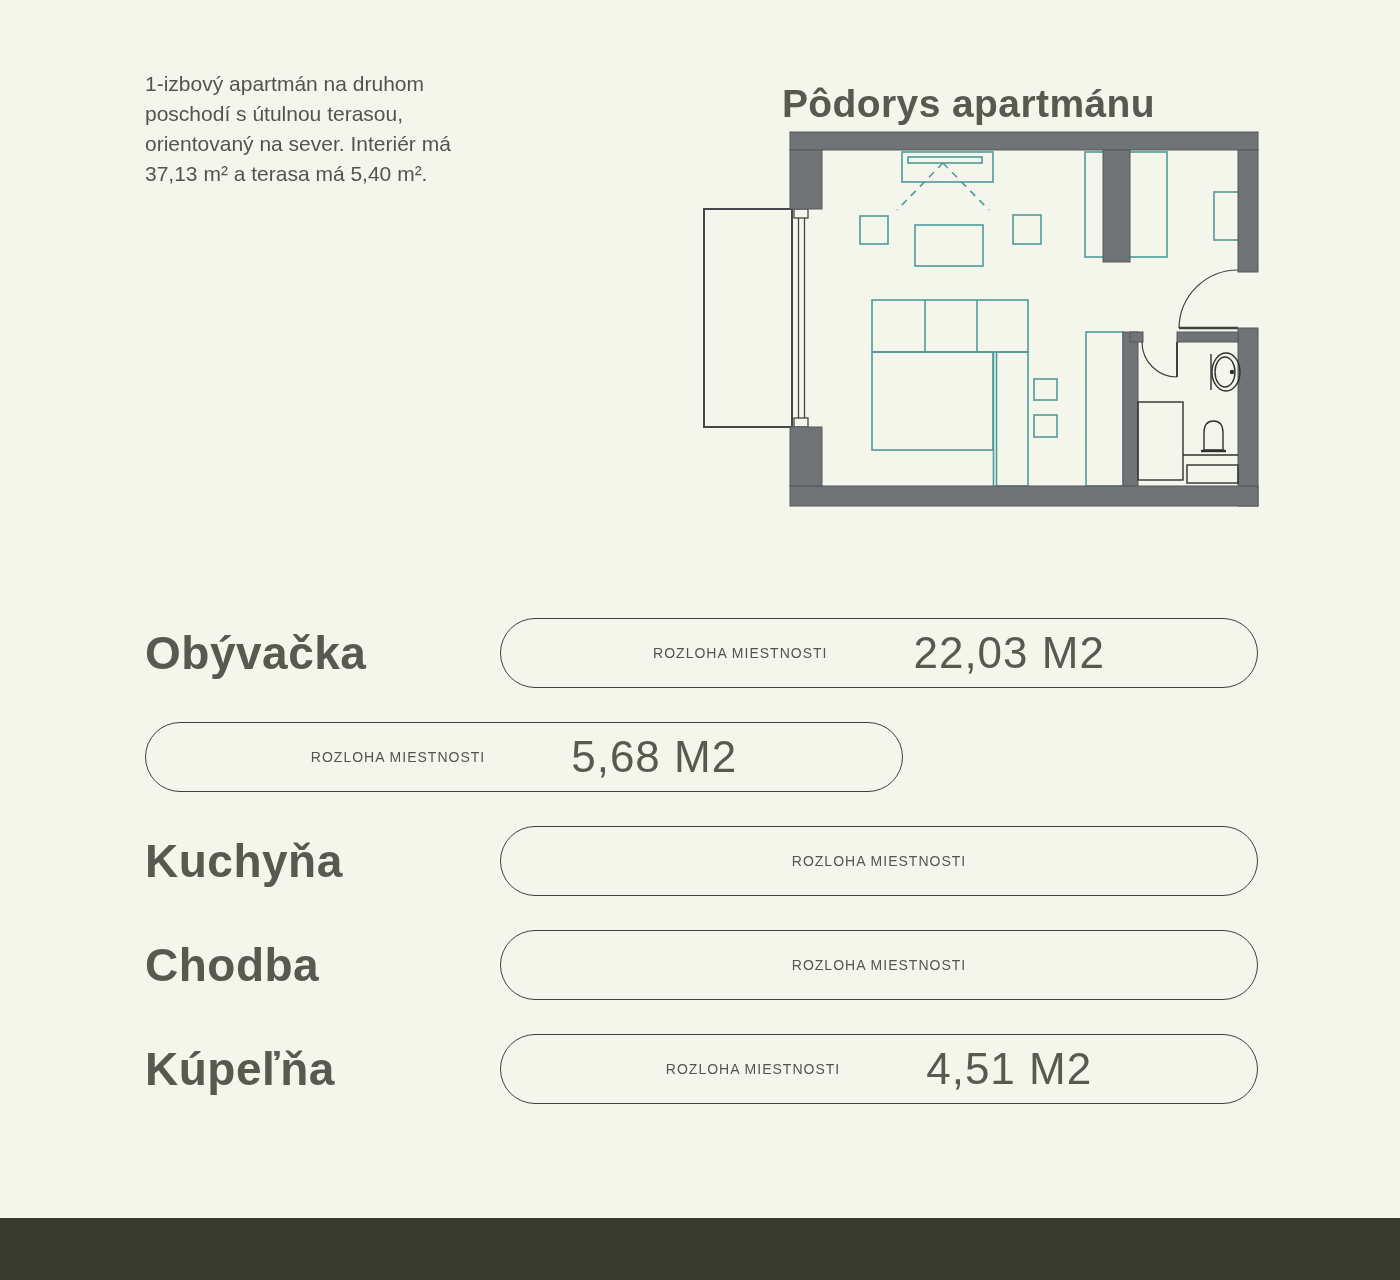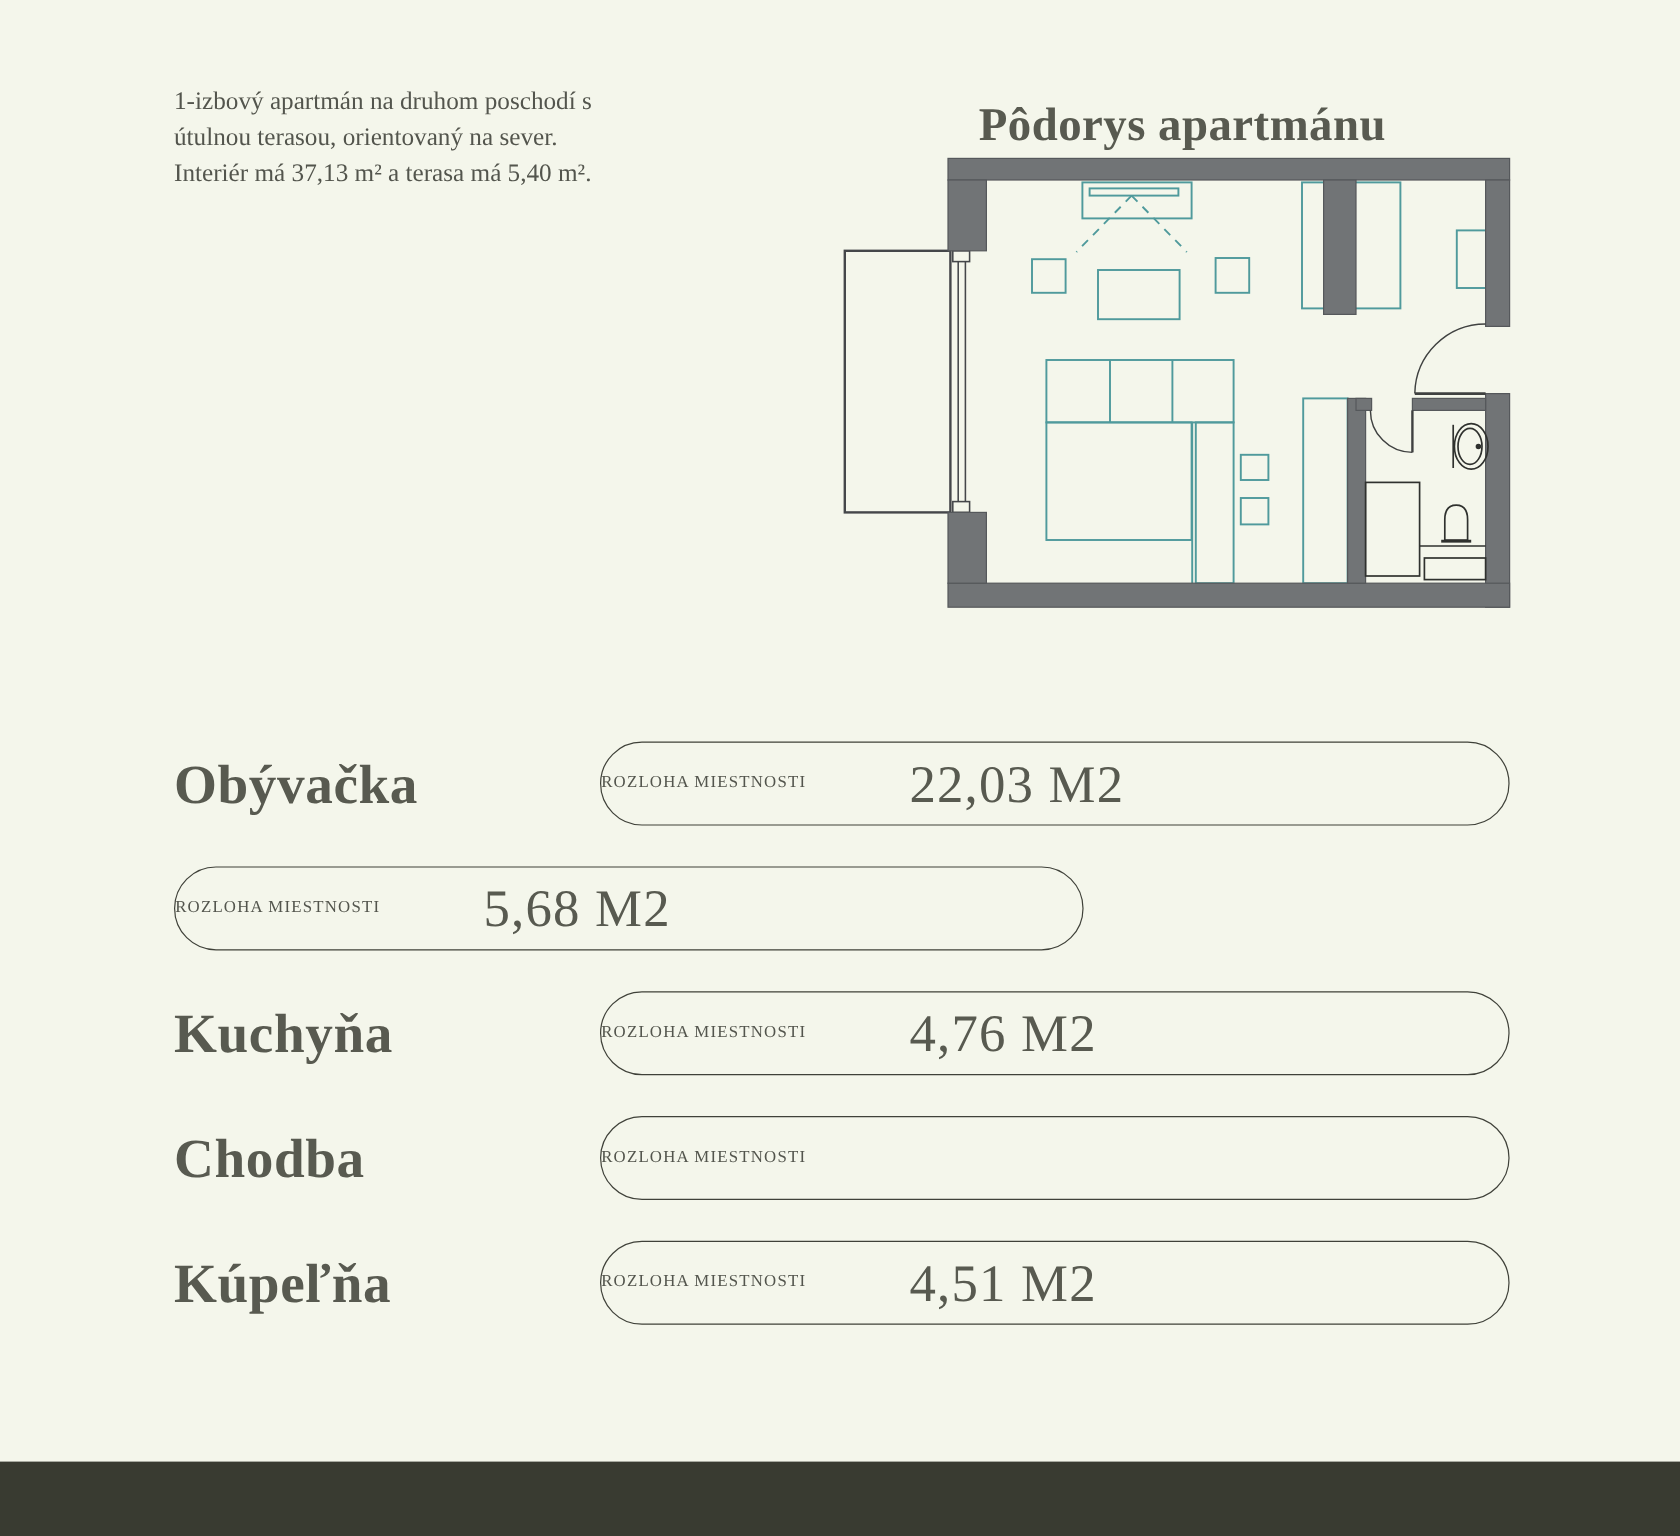--- a/index.html
+++ b/index.html
@@ -10,42 +10,42 @@
     --wall-edge:#3c3e3a;
     --teal:#4f9a9c;
     --outline:#45474a;
     --footer:#393b31;
     --pill-border:#3f4139;
   }
   html,body{margin:0;padding:0;}
   .page{
     position:relative;width:1400px;height:1280px;overflow:hidden;
     background:var(--bg);
-    font-family:Liberation Serif, serif;
+    font-family:Liberation Sans, sans-serif;
   }
   .description{
     position:absolute;left:145px;top:48px;width:352px;
     font-size:21px;line-height:1.43;color:var(--ink-soft);
   }
   .title{
     position:absolute;left:655px;top:56px;width:500px;text-align:right;
     font-size:39px;font-weight:700;color:var(--ink);letter-spacing:.4px;
   }
   .plan{position:absolute;left:690px;top:120px;}
   .room-row{
     position:absolute;left:145px;width:1113px;height:50px;
     display:flex;align-items:center;justify-content:space-between;
   }
   .room-name{
     font-size:46px;font-weight:700;color:var(--ink);letter-spacing:.5px;
   }
   .pill{
     width:758px;height:70px;box-sizing:border-box;
     border:1.5px solid var(--pill-border);border-radius:36px;
-    display:flex;align-items:center;gap:46px;
+    display:flex;align-items:center;justify-content:center;gap:46px;
   }
   .pill-label{
     font-size:14px;letter-spacing:1px;color:var(--ink-soft);
   }
   .pill-value{
     font-size:44px;color:var(--ink);letter-spacing:1px;margin-left:40px;
   }
   .footer{
     position:absolute;left:0;bottom:0;width:1400px;height:62px;
     background:var(--footer);
@@ -141,21 +141,20 @@
     <div class="pill">
       <span class="pill-label">ROZLOHA MIESTNOSTI</span>
       <span class="pill-value">5,68 M2</span>
     </div>
   </div>
 
   <div class="room-row" style="top:836px">
     <div class="room-name">Kuchyňa</div>
     <div class="pill">
       <span class="pill-label">ROZLOHA MIESTNOSTI</span>
-      <span class="pill-value">4,76 M2</span>
     </div>
   </div>
 
   <div class="room-row" style="top:940px">
     <div class="room-name">Chodba</div>
     <div class="pill">
       <span class="pill-label">ROZLOHA MIESTNOSTI</span>
     </div>
   </div>
 

